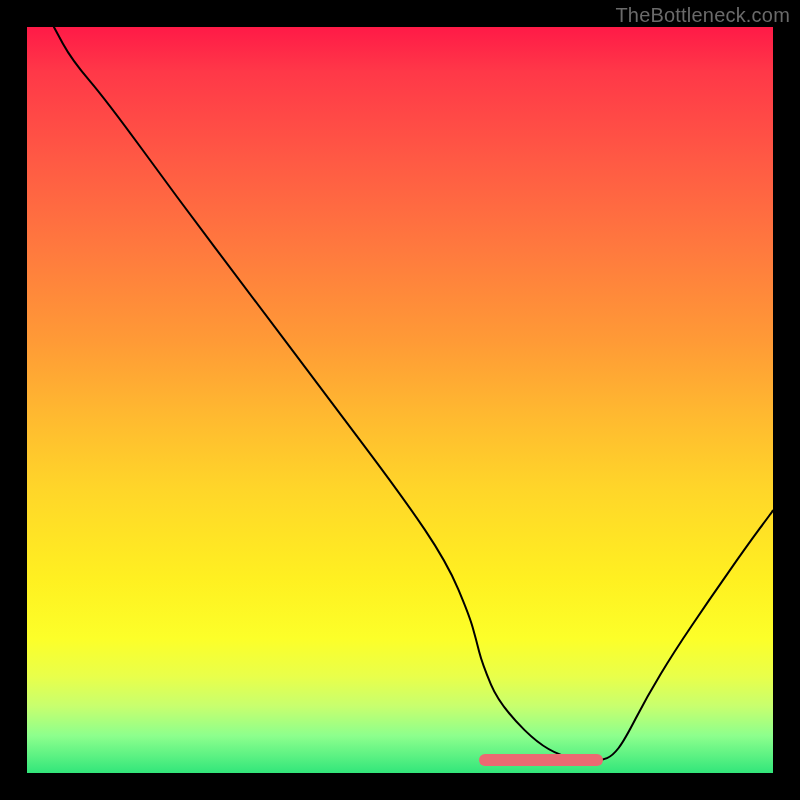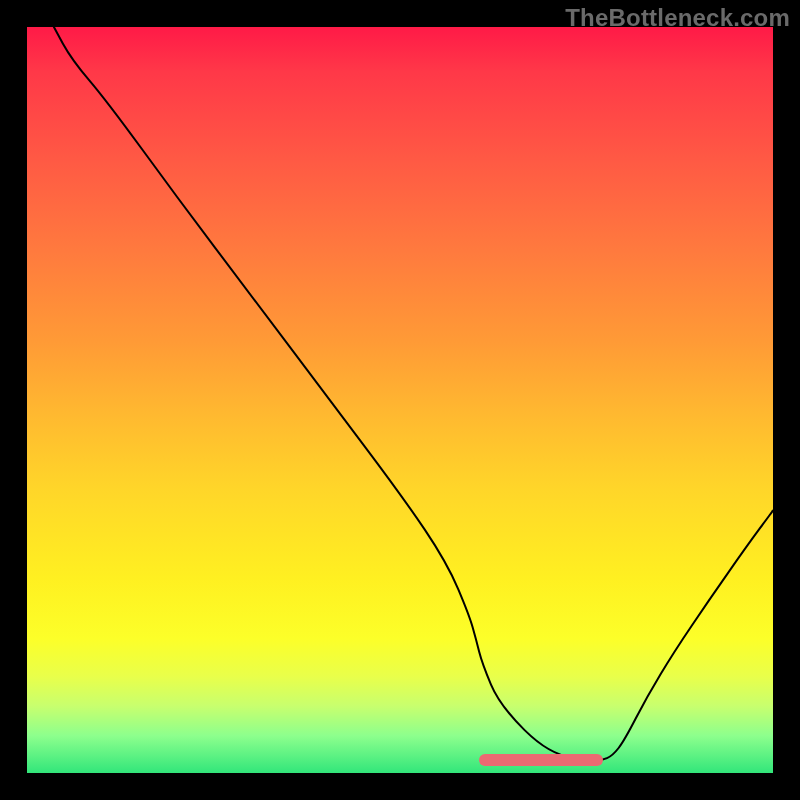--- a/index.html
+++ b/index.html
@@ -31,22 +31,22 @@
       #c8ff6e 91%,
       #8dff8d 95%,
       #32e67a 100%
     );
   }
   .watermark {
     position: absolute;
     top: 4px;
     right: 10px;
     color: #6a6a6a;
-    font-size: 24px;
-    font-weight: 700;
+    font-size: 20px;
+    font-weight: 400;
     letter-spacing: 0.2px;
     user-select: none;
   }
   svg.curve {
     position: absolute;
     left: 0;
     top: 0;
   }
   .pink-band {
     position: absolute;

